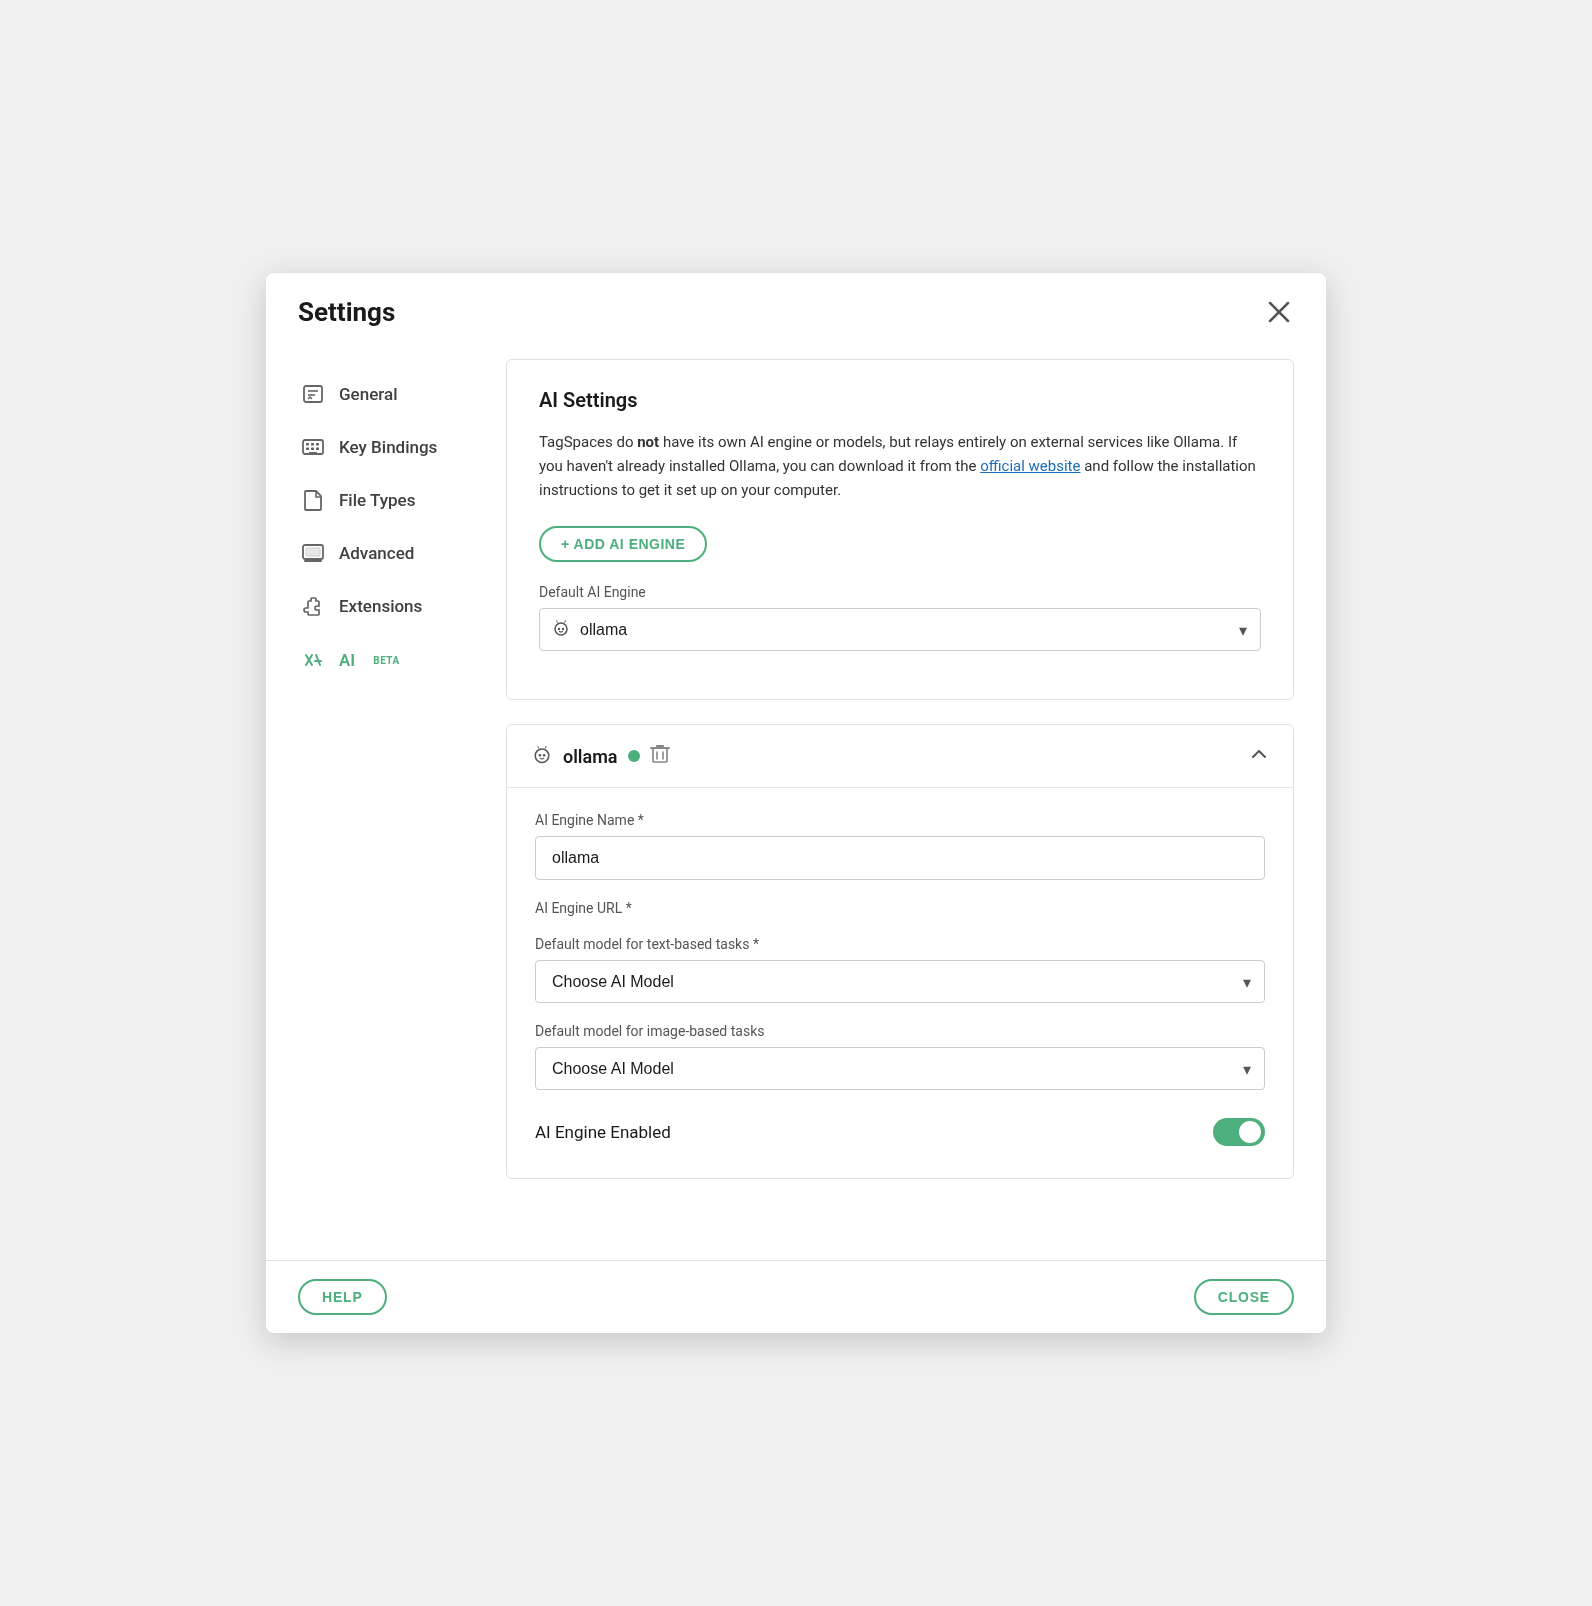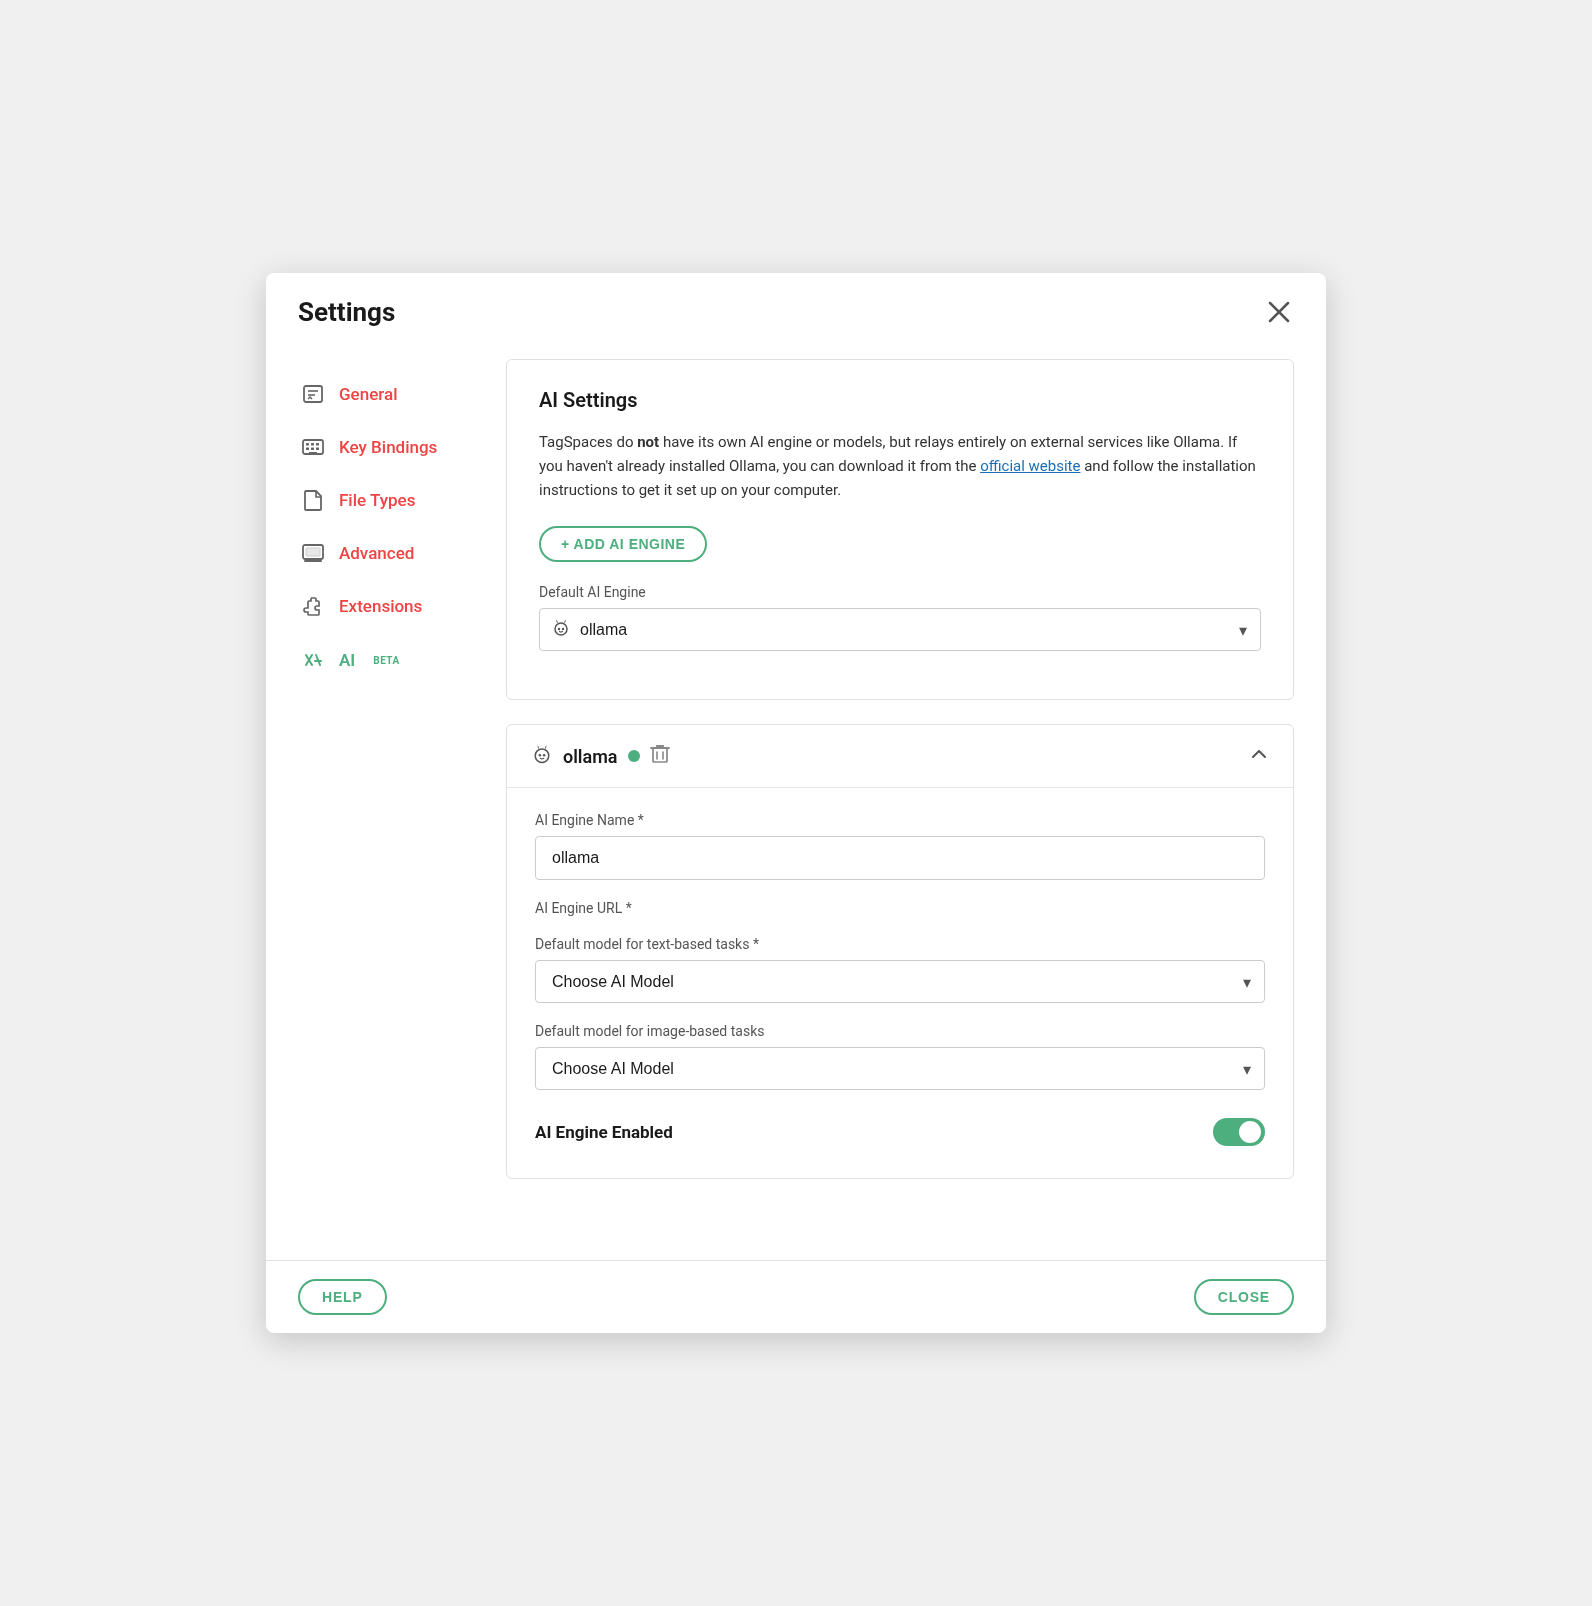--- a/index.html
+++ b/index.html
@@ -55,21 +55,21 @@
       display: flex;
       flex-direction: column;
       gap: 0;
     }
     .sidebar-item {
       display: flex;
       align-items: center;
       gap: 14px;
       padding: 16px 32px;
       cursor: pointer;
-      color: #ef4444;
+      color: #404040;
       font-size: 17px;
       font-weight: 500;
       border-left: 3px solid transparent;
       transition: background 0.15s;
     }
     .sidebar-item.active {
       color: #4caf7d;
       border-left: 3px solid #4caf7d;
       background: none;
     }
@@ -247,21 +247,21 @@
     }
     .toggle-row {
       display: flex;
       align-items: center;
       justify-content: space-between;
       padding: 8px 0;
     }
     .toggle-label {
       font-size: 17px;
       color: #1a1a1a;
-      font-weight: 700;
+      font-weight: 400;
     }
     .toggle-switch {
       position: relative;
       width: 52px;
       height: 28px;
     }
     .toggle-switch input {
       opacity: 0;
       width: 0;
       height: 0;

